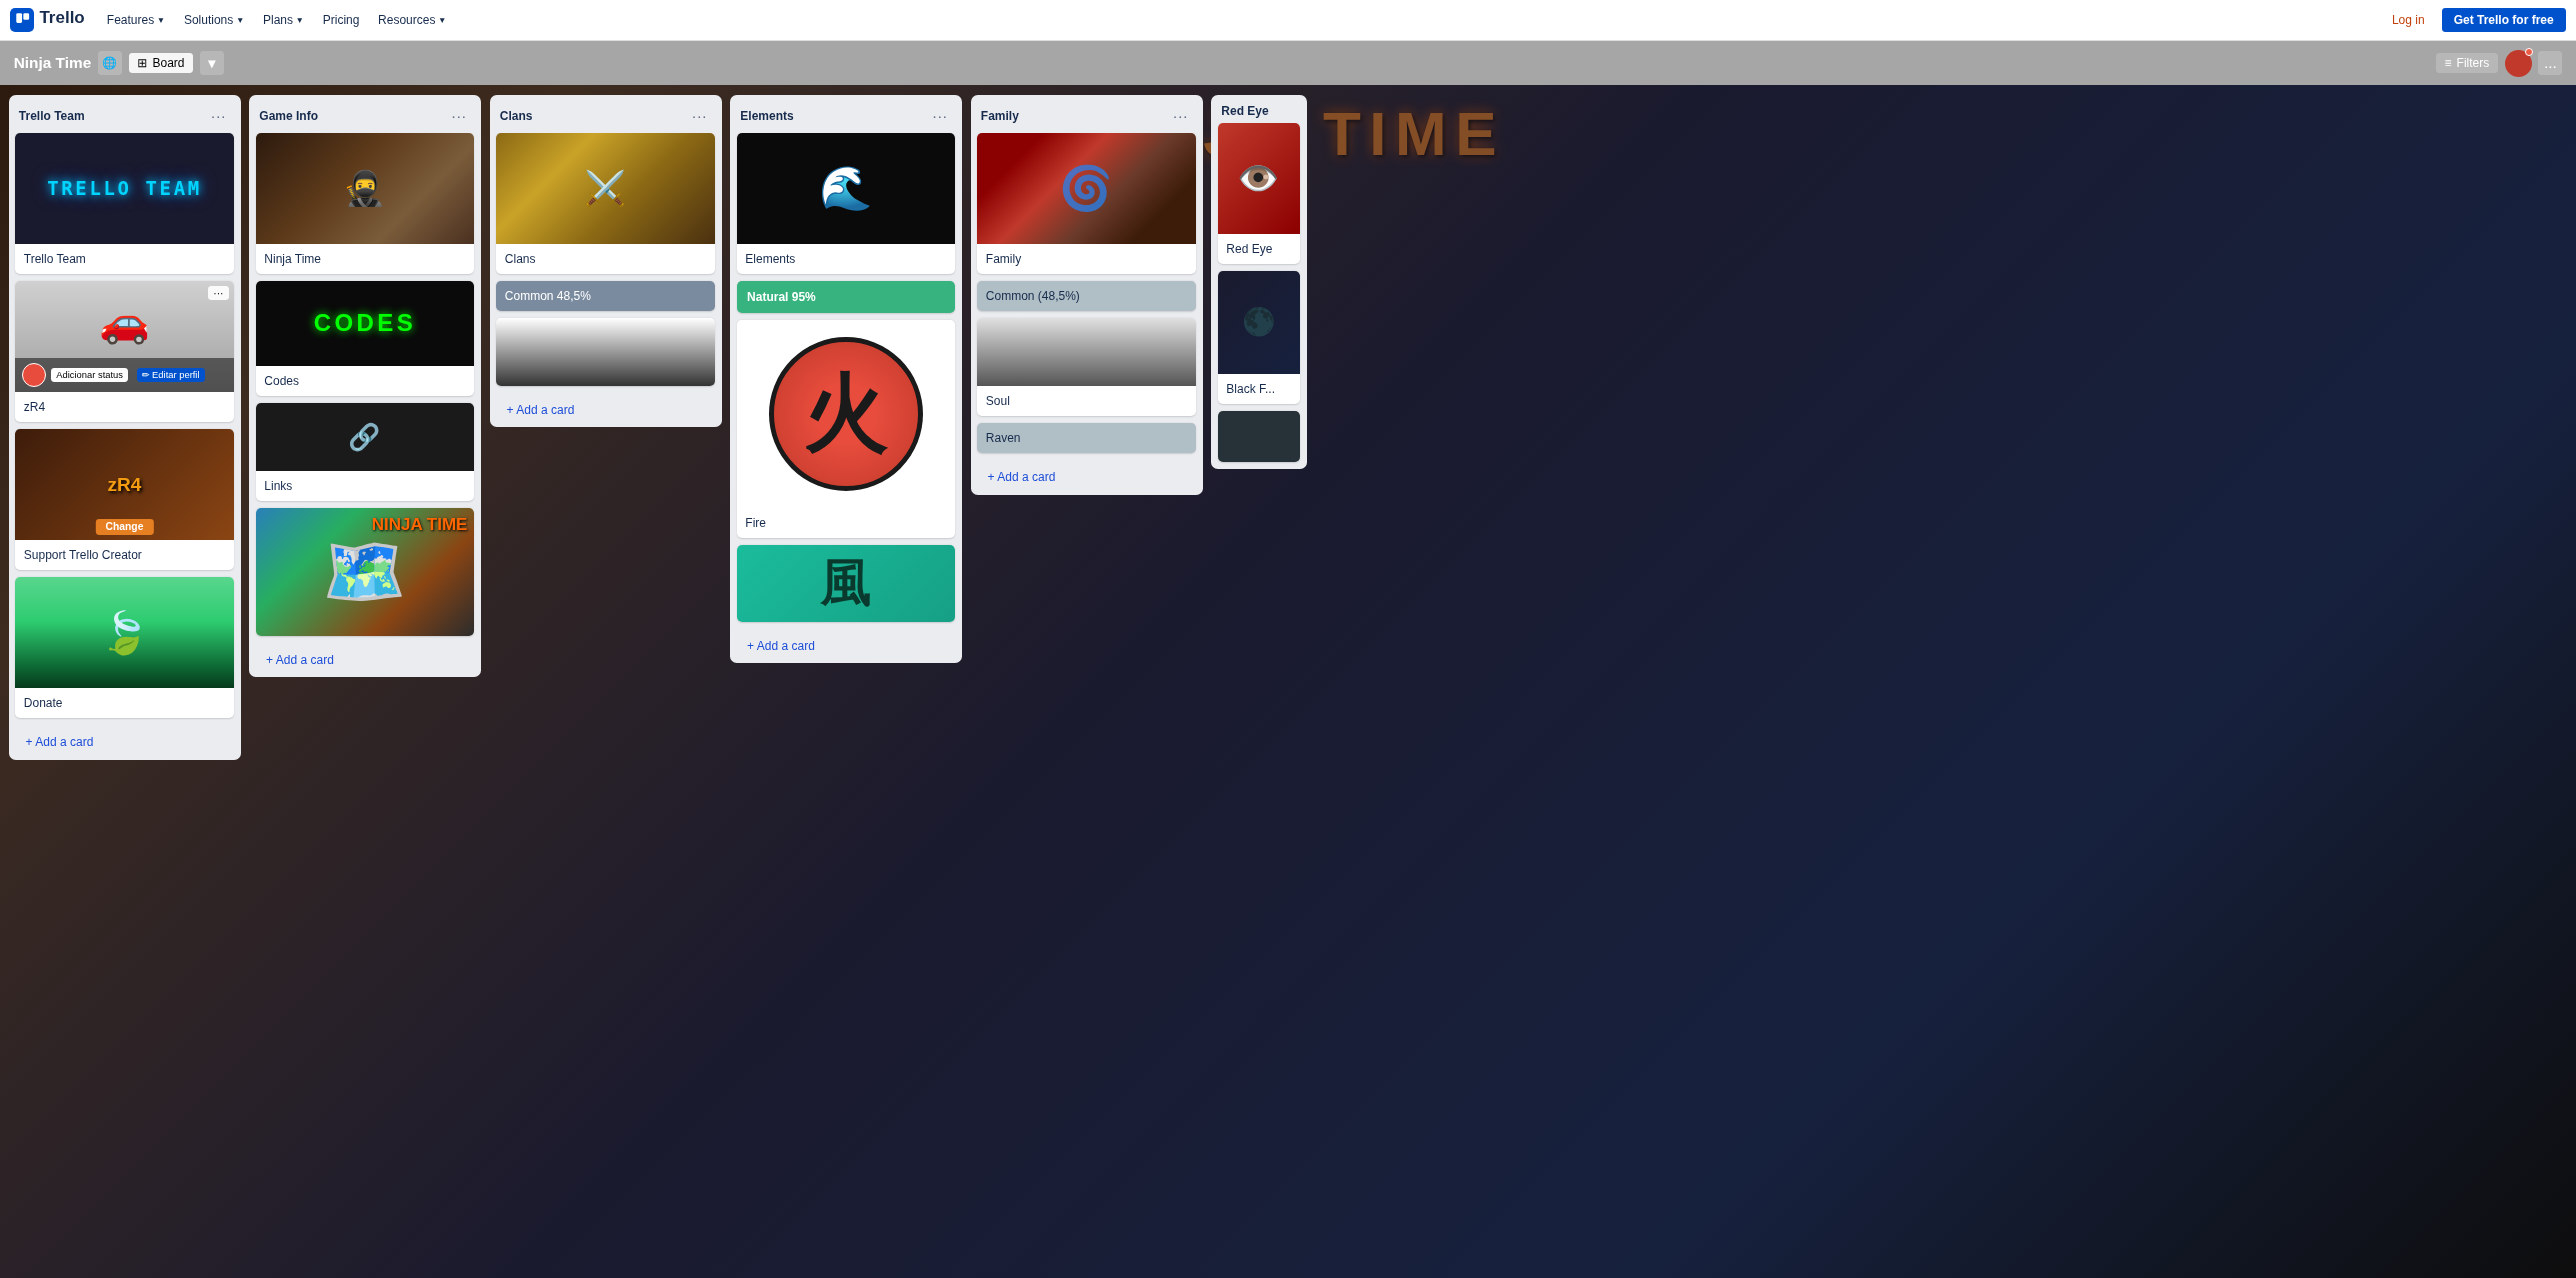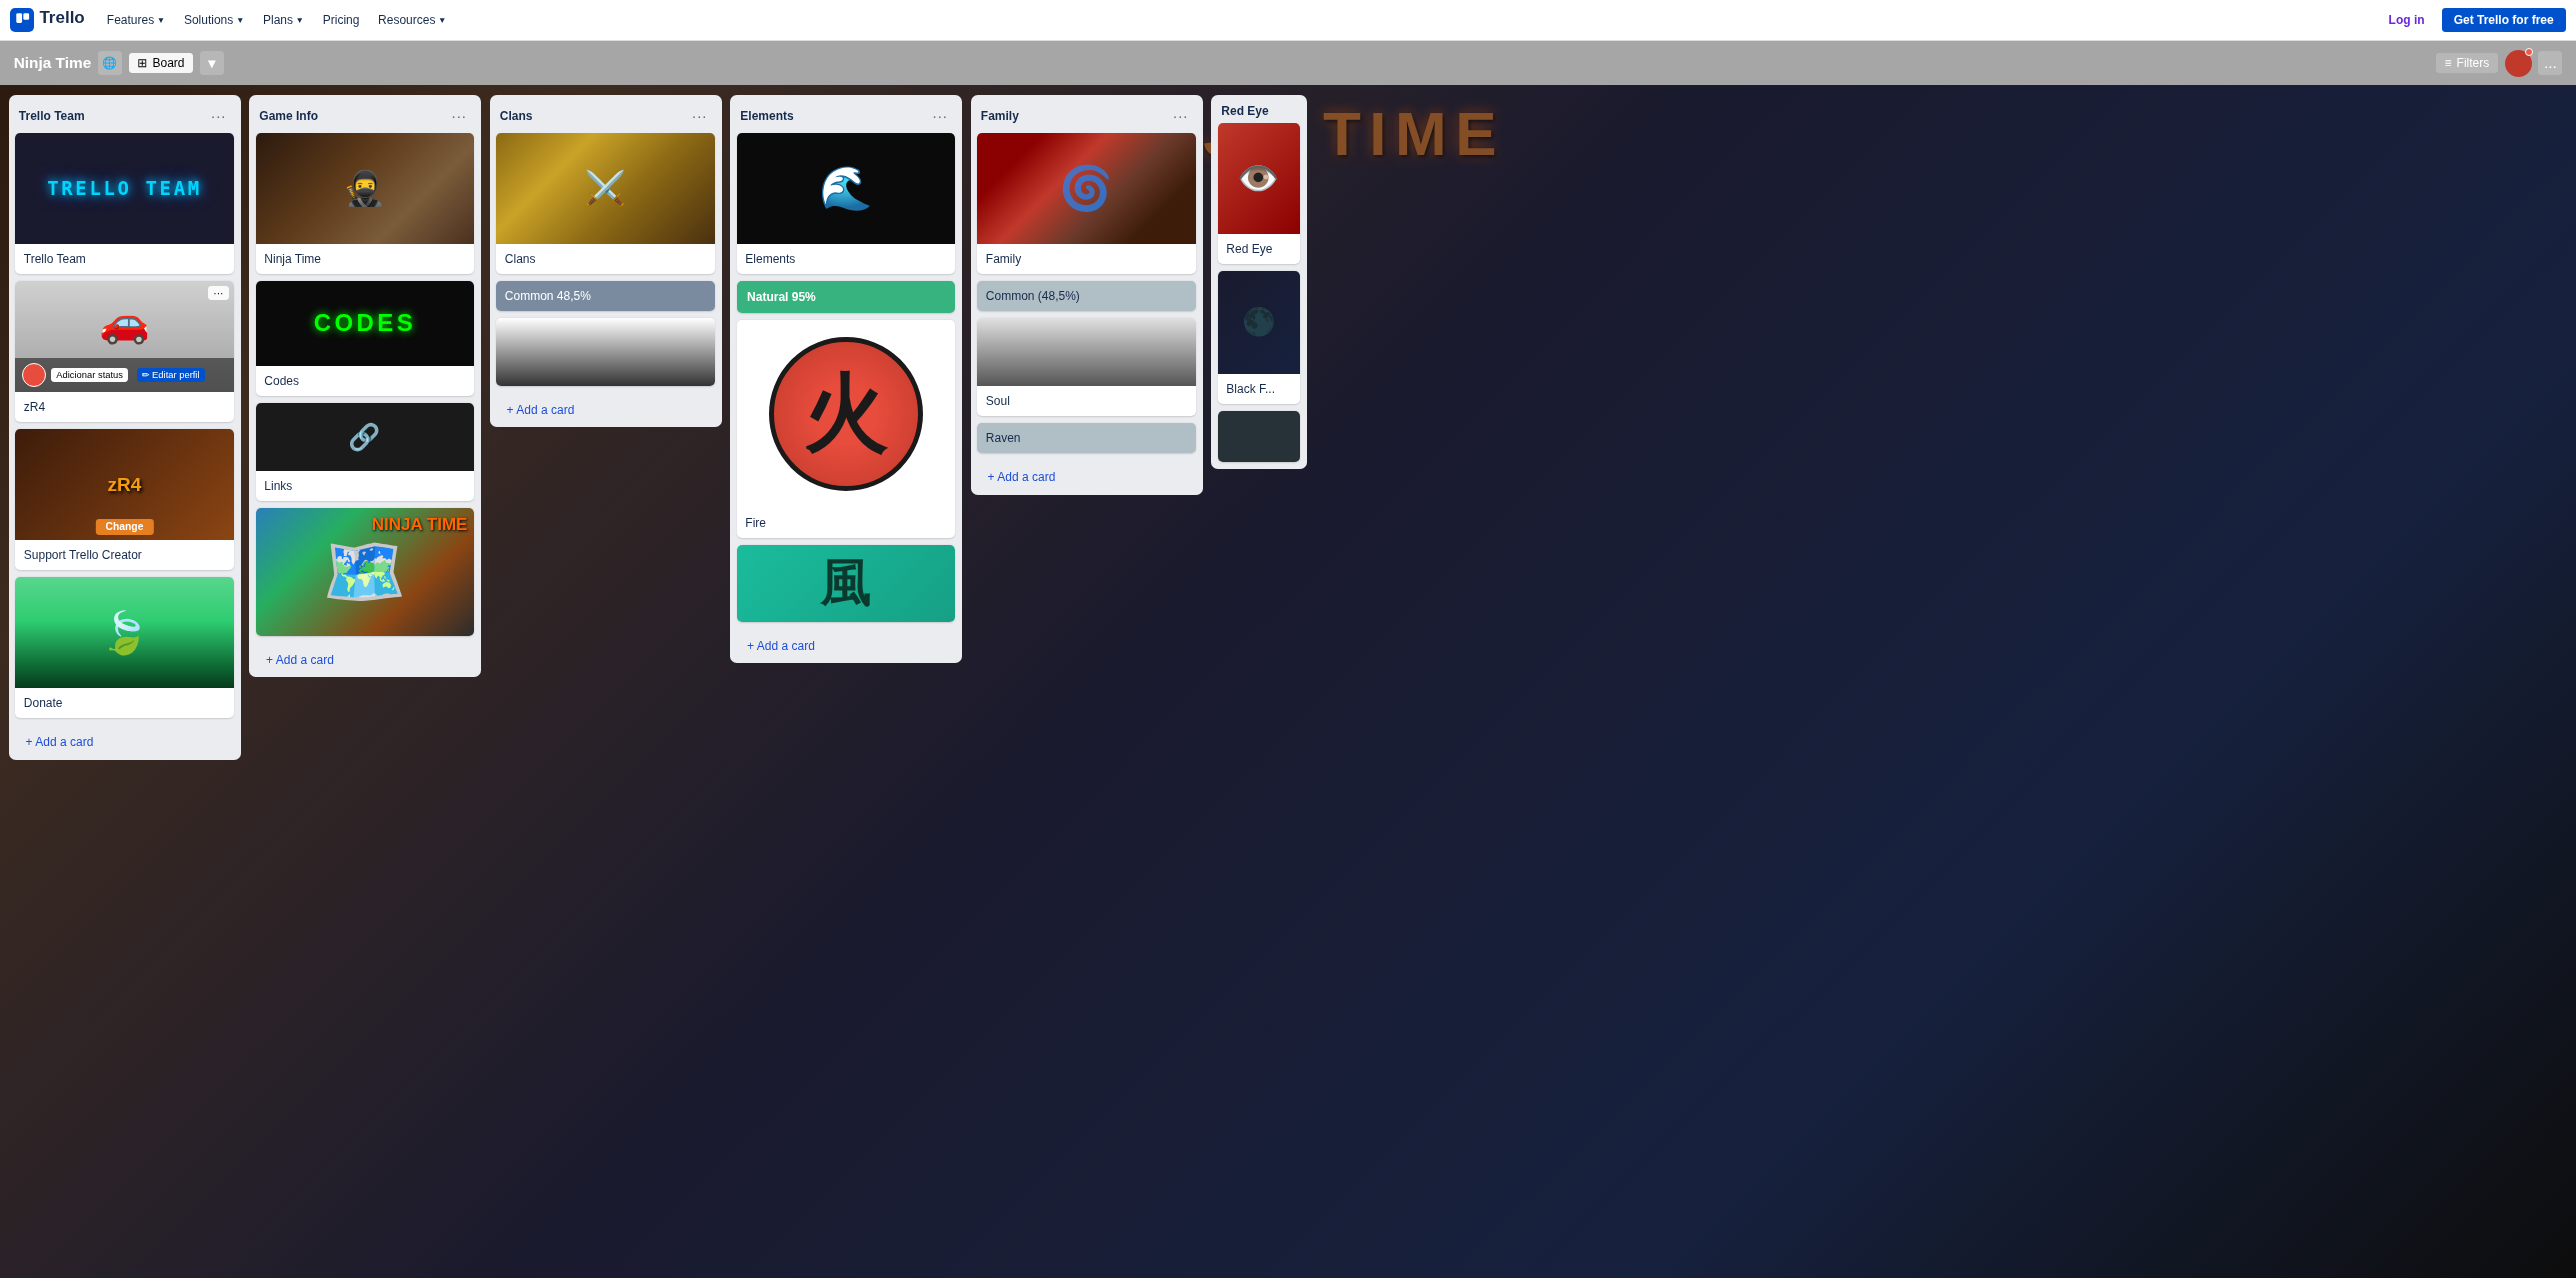--- a/index.html
+++ b/index.html
@@ -15,21 +15,21 @@
     .nav-logo-icon { width: 24px; height: 24px; background: #0052cc; border-radius: 5.1px;
       display: flex; align-items: center; justify-content: center; }
     .nav-logo-icon svg { width: 15.4px; height: 15.4px; fill: white; }
     .nav-logo-text { font-size: 17px; font-weight: 700; color: #172b4d; }
     .nav-items { display: flex; gap: 1.7px; margin-left: 6.8px; }
     .nav-item { display: flex; align-items: center; gap: 2.6px; padding: 5.1px 8.5px;
       border-radius: 3.4px; font-size: 12px; font-weight: 500; color: #172b4d;
       cursor: pointer; border: none; background: none; }
     .nav-item .chevron { font-size: 8.5px; }
     .nav-right { margin-left: auto; display: flex; align-items: center; gap: 6.8px; }
-    .nav-login { padding: 5.1px 10.3px; font-size: 12px; font-weight: 700; color: #6d28d9;
+    .nav-login { padding: 5.1px 10.3px; font-size: 12px; font-weight: 400; color: #c2410c;
       border: none; background: none; cursor: pointer; border-radius: 3.4px; }
     .nav-cta { padding: 5.1px 12px; font-size: 12px; font-weight: 600; color: #fff;
       background: #0052cc; border: none; border-radius: 3.4px; cursor: pointer; }
 
     
     .board-header {
       display: flex; align-items: center; height: 44px;
       background: rgba(0,0,0,0.35); padding: 0 13.7px; gap: 6.8px;
     }
     .board-title { font-size: 15.4px; font-weight: 700; color: #fff; }

